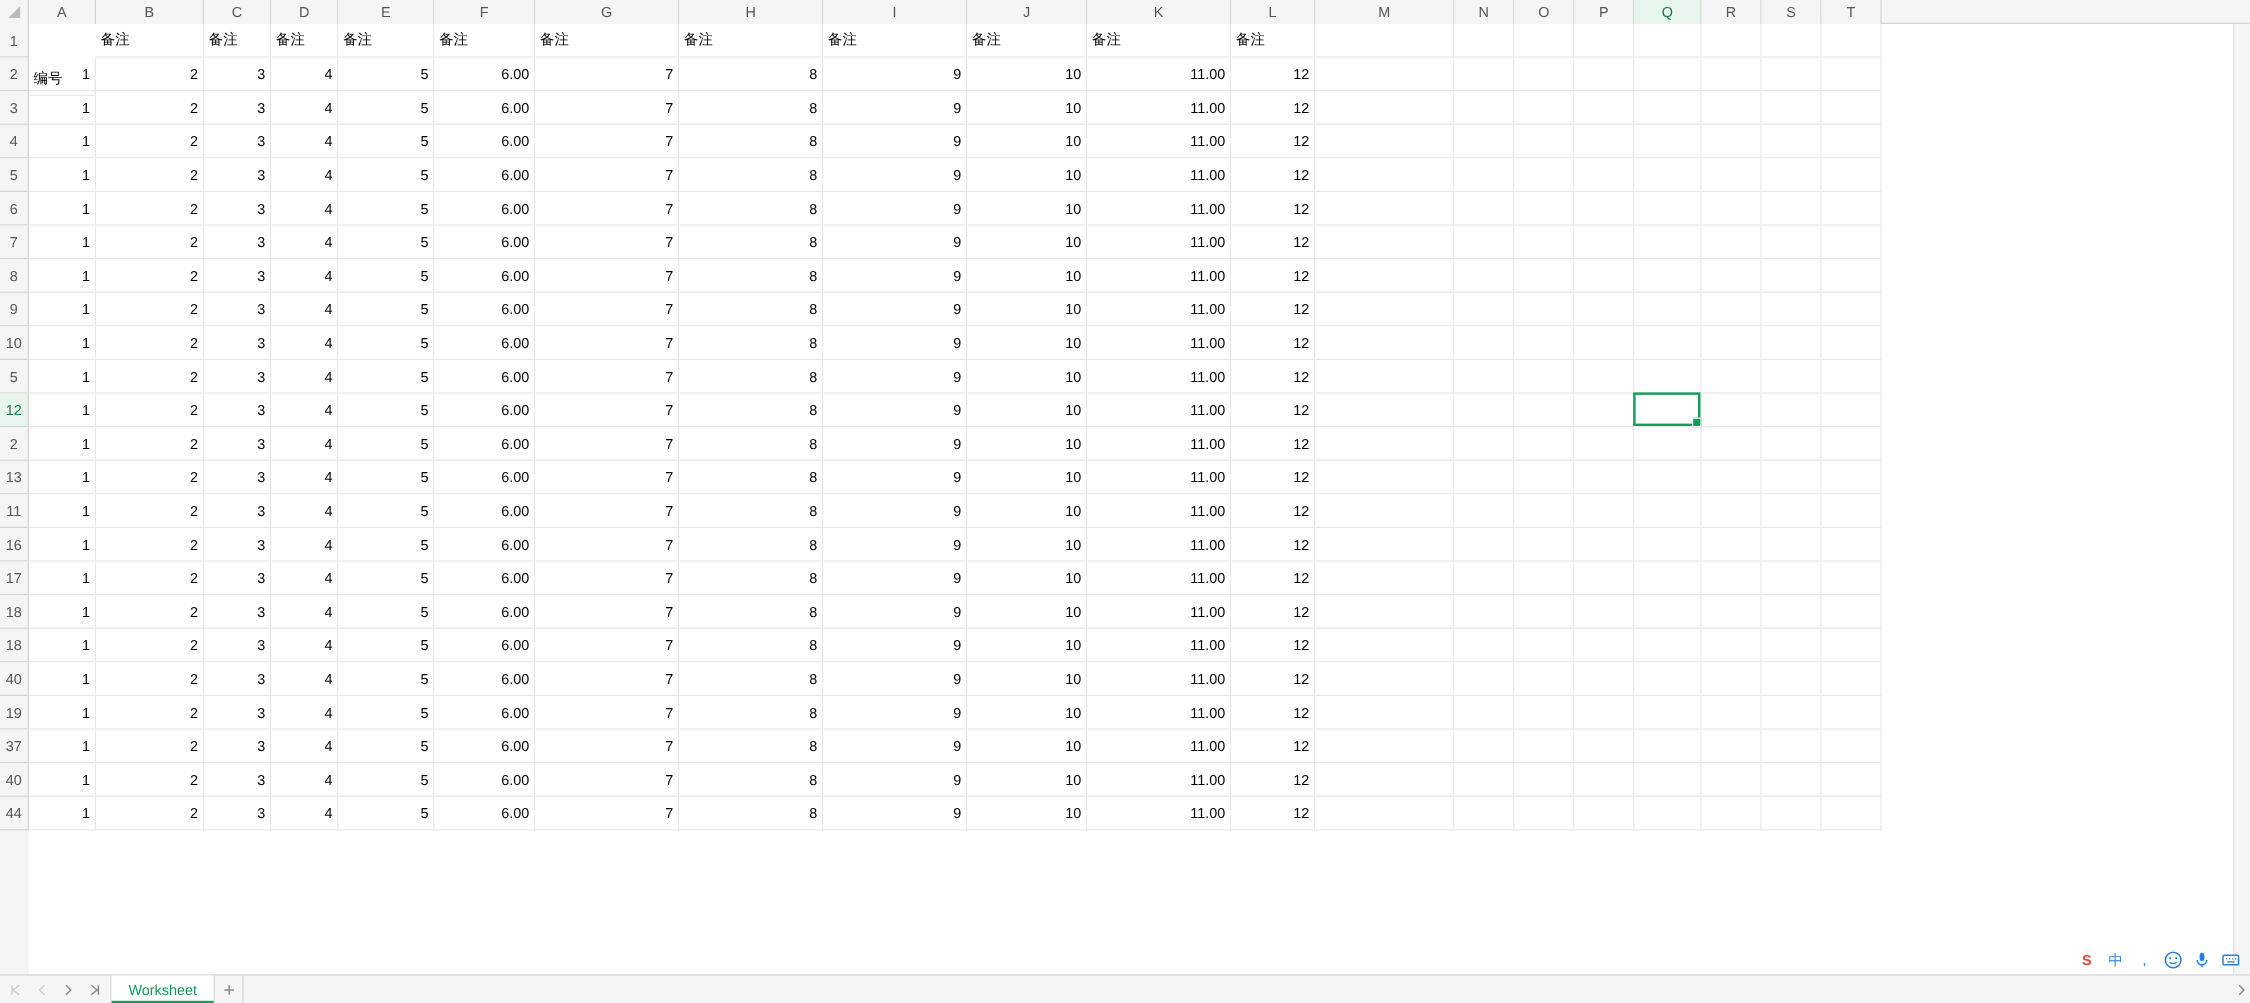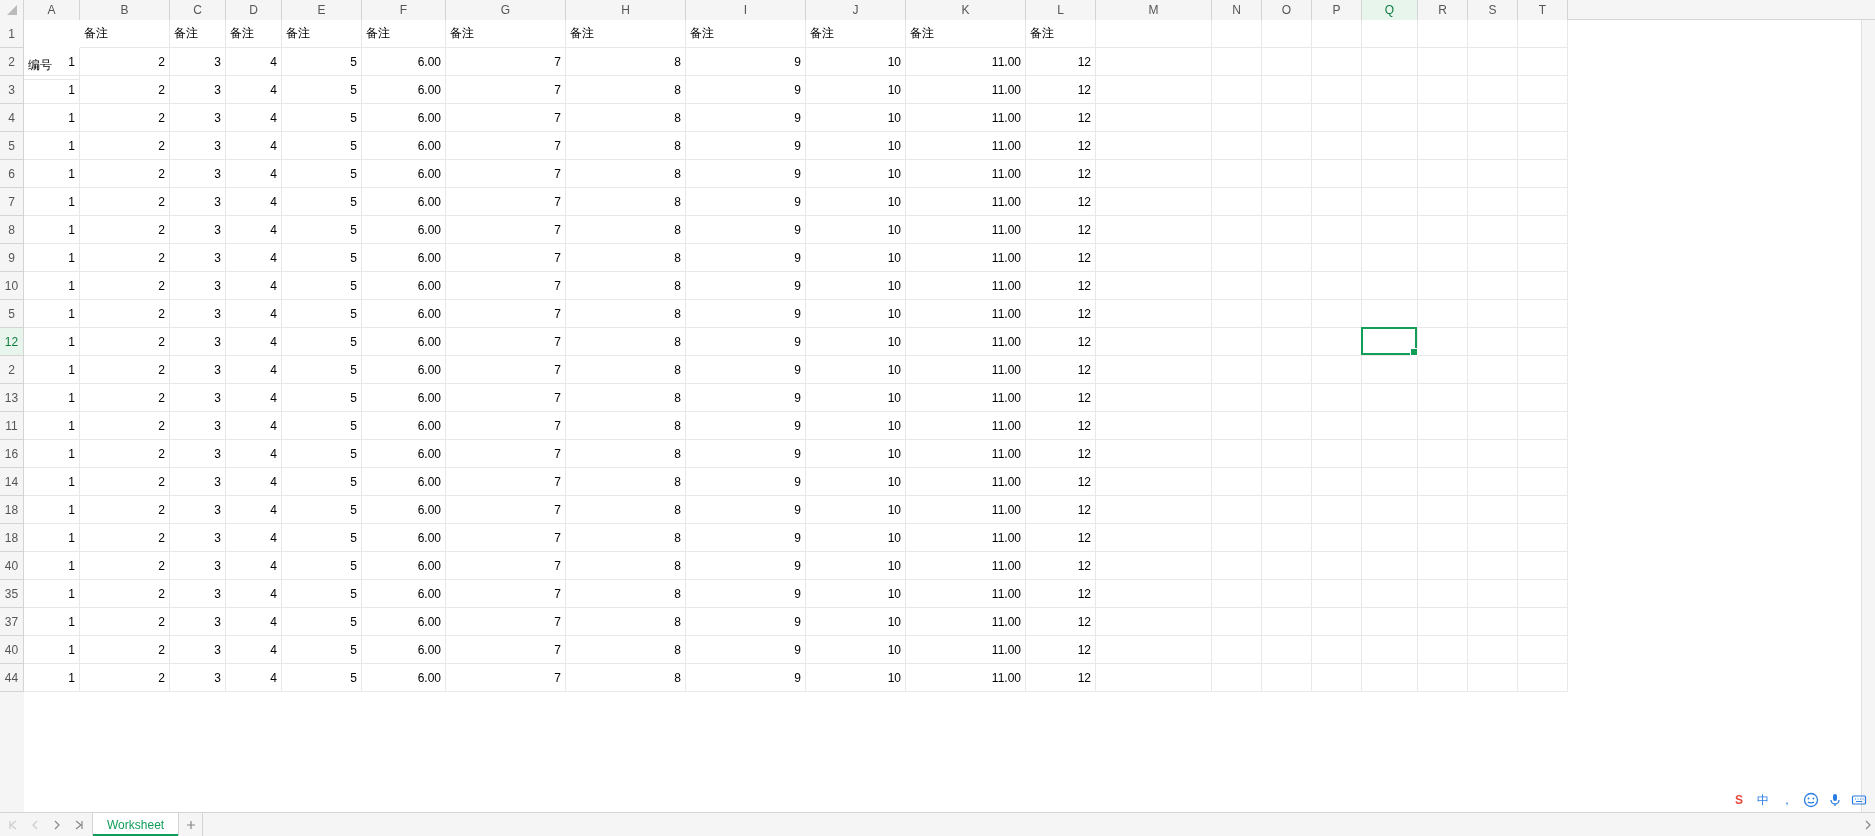--- a/index.html
+++ b/index.html
@@ -92,25 +92,25 @@
       <div class="row-header">7</div>
       <div class="row-header">8</div>
       <div class="row-header">9</div>
       <div class="row-header">10</div>
       <div class="row-header">5</div>
       <div class="row-header selected">12</div>
       <div class="row-header">2</div>
       <div class="row-header">13</div>
       <div class="row-header">11</div>
       <div class="row-header">16</div>
-      <div class="row-header">14</div>
+      <div class="row-header">17</div>
       <div class="row-header">18</div>
       <div class="row-header">18</div>
       <div class="row-header">40</div>
-      <div class="row-header">35</div>
+      <div class="row-header">19</div>
       <div class="row-header">37</div>
       <div class="row-header">40</div>
       <div class="row-header">44</div>
     </div>
   <div class="cells" id="cells">
     <div class="active-cursor" id="active-cursor" style="left: 1337px; top: 307px; width: 56px; height: 28px;"></div>
   <div class="row">
         <div class="cell header-cell" style="width: 56px; margin-top: 32px;">编号</div>
         <div class="cell header-cell" style="width: 90px;">备注</div>
         <div class="cell header-cell" style="width: 56px;">备注</div>

